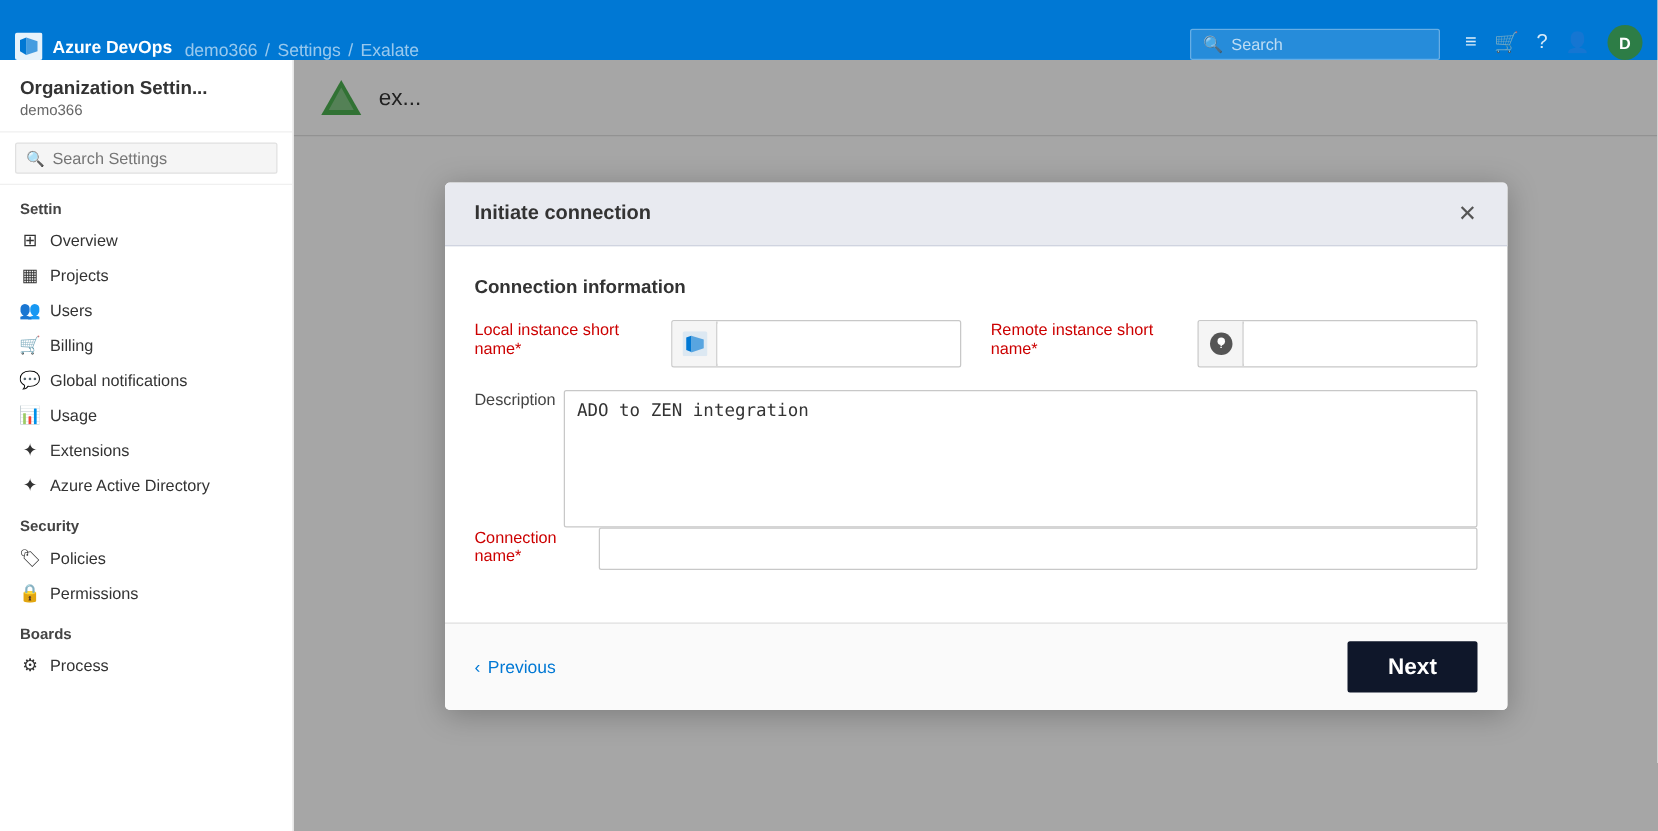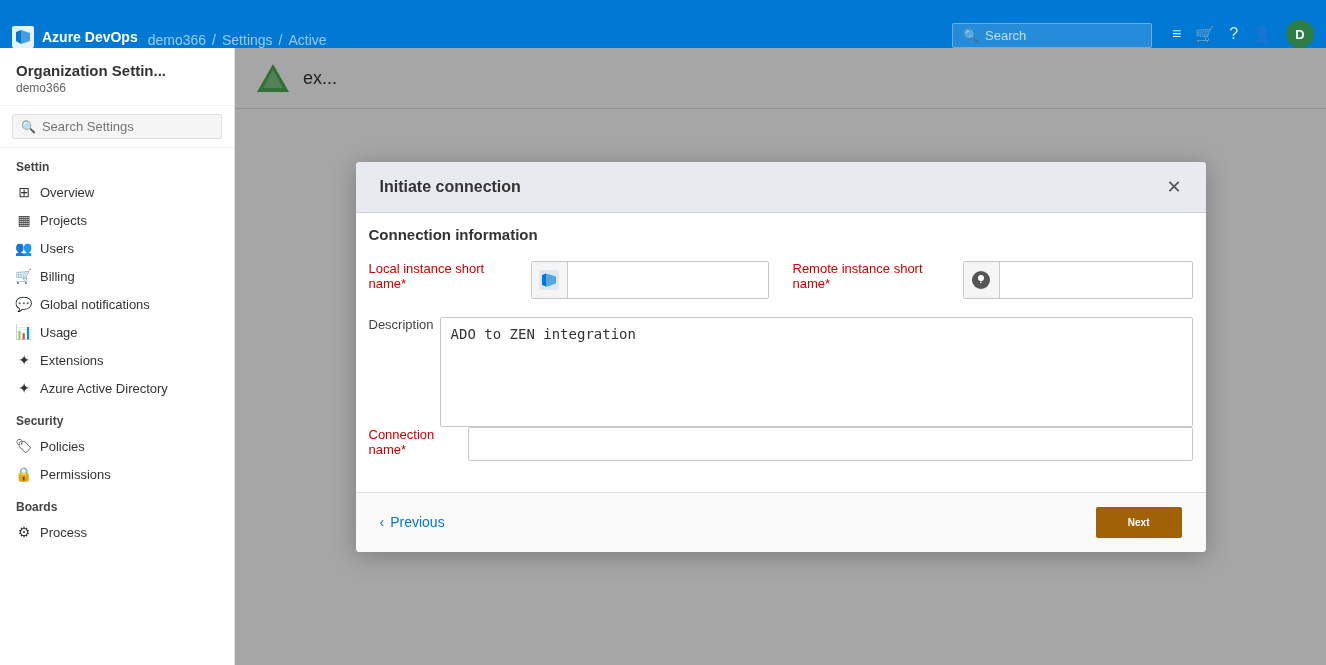--- a/index.html
+++ b/index.html
@@ -46,35 +46,35 @@
     .exalate-panel { position: absolute; top: 0; left: 0; width: 100%; height: 100%; background: white; z-index: 1; }
     .exalate-header { display: flex; align-items: center; padding: 12px 20px; border-bottom: 1px solid #e0e0e0; gap: 12px; }
     .exalate-logo-triangle { width: 36px; height: 36px; }
 
     
     .dialog-overlay { position: absolute; top: 0; left: 0; width: 100%; height: 100%; display: flex; align-items: center; justify-content: center; z-index: 20; }
     .dialog { background: white; border-radius: 4px; width: 850px; max-height: 560px; box-shadow: 0 4px 24px rgba(0,0,0,0.25); display: flex; flex-direction: column; overflow: hidden; }
     .dialog-header { background: #e8eaf0; padding: 16px 24px; display: flex; align-items: center; justify-content: space-between; border-bottom: 1px solid #d0d4e0; }
     .dialog-title { font-size: 16px; font-weight: 600; color: #333; }
     .dialog-close { cursor: pointer; font-size: 18px; color: #555; background: none; border: none; line-height: 1; }
-    .dialog-body { padding: 13px; overflow-y: auto; flex: 1; }
+    .dialog-body { padding: 24px; overflow-y: auto; flex: 1; }
     .dialog-section-title { font-size: 15px; font-weight: 600; color: #333; margin-bottom: 18px; }
     .dialog-row { display: flex; gap: 24px; margin-bottom: 18px; }
     .dialog-field { flex: 1; display: flex; flex-direction: row; gap: 6px; }
     .dialog-field label { font-size: 13px; color: #444; font-weight: 500; }
     .dialog-field label span { color: #cc0000; }
     .input-with-icon { display: flex; align-items: center; border: 1px solid #c8c8c8; border-radius: 2px; overflow: hidden; }
     .input-icon { width: 36px; height: 36px; display: flex; align-items: center; justify-content: center; background: #f5f5f5; border-right: 1px solid #c8c8c8; flex-shrink: 0; }
     .input-icon svg { width: 20px; height: 20px; }
     .input-with-icon input { flex: 1; border: none; outline: none; padding: 8px 10px; font-size: 14px; color: #333; }
     .dialog-input { border: 1px solid #c8c8c8; border-radius: 2px; padding: 8px 10px; font-size: 14px; color: #333; outline: none; width: 100%; }
     .dialog-textarea { border: 1px solid #c8c8c8; border-radius: 2px; padding: 8px 10px; font-size: 14px; color: #333; outline: none; width: 100%; height: 110px; resize: none; }
     .dialog-footer { display: flex; align-items: center; justify-content: space-between; padding: 14px 24px; border-top: 1px solid #e0e0e0; background: #fafafa; }
     .btn-prev { display: flex; align-items: center; gap: 6px; background: none; border: none; color: #0078d4; font-size: 14px; cursor: pointer; font-weight: 500; }
-    .btn-next { background: #a16207; color: white; border: none; border-radius: 2px; padding: 10px 32px; font-size: 10px; font-weight: 600; cursor: pointer; }
+    .btn-next { background: #0f172a; color: white; border: none; border-radius: 2px; padding: 10px 32px; font-size: 18px; font-weight: 600; cursor: pointer; }
 
     
     .sidebar::-webkit-scrollbar { width: 4px; }
     .sidebar::-webkit-scrollbar-thumb { background: #ccc; border-radius: 2px; }
   </style>
 </head>
 <body>
 
 <div class="topbar">
   <div class="topbar-logo">
@@ -83,21 +83,21 @@
       <path d="M4 6l5-2v14l-5-3V6z" fill="#0078d4"></path>
       <path d="M9 4l9 3v8l-9 3V4z" fill="#0078d4" opacity="0.7"></path>
     </svg>
     <span>Azure DevOps</span>
   </div>
   <div class="topbar-breadcrumb">
     <span style="cursor:pointer;color:rgba(255,255,255,0.85)">demo366</span>
     <span>/</span>
     <span style="cursor:pointer;color:rgba(255,255,255,0.85)">Settings</span>
     <span>/</span>
-    <span style="cursor:pointer;color:rgba(255,255,255,0.85)">Active</span>
+    <span style="cursor:pointer;color:rgba(255,255,255,0.85)">Exalate</span>
   </div>
   <div class="topbar-spacer"></div>
   <div class="topbar-search">
     <span style="color:rgba(255,255,255,0.7);font-size:13px;">🔍</span>
     <input type="text" placeholder="Search" style="">
   </div>
   <div class="topbar-icons">
     <span class="topbar-icon">≡</span>
     <span class="topbar-icon">🛒</span>
     <span class="topbar-icon">?</span>

